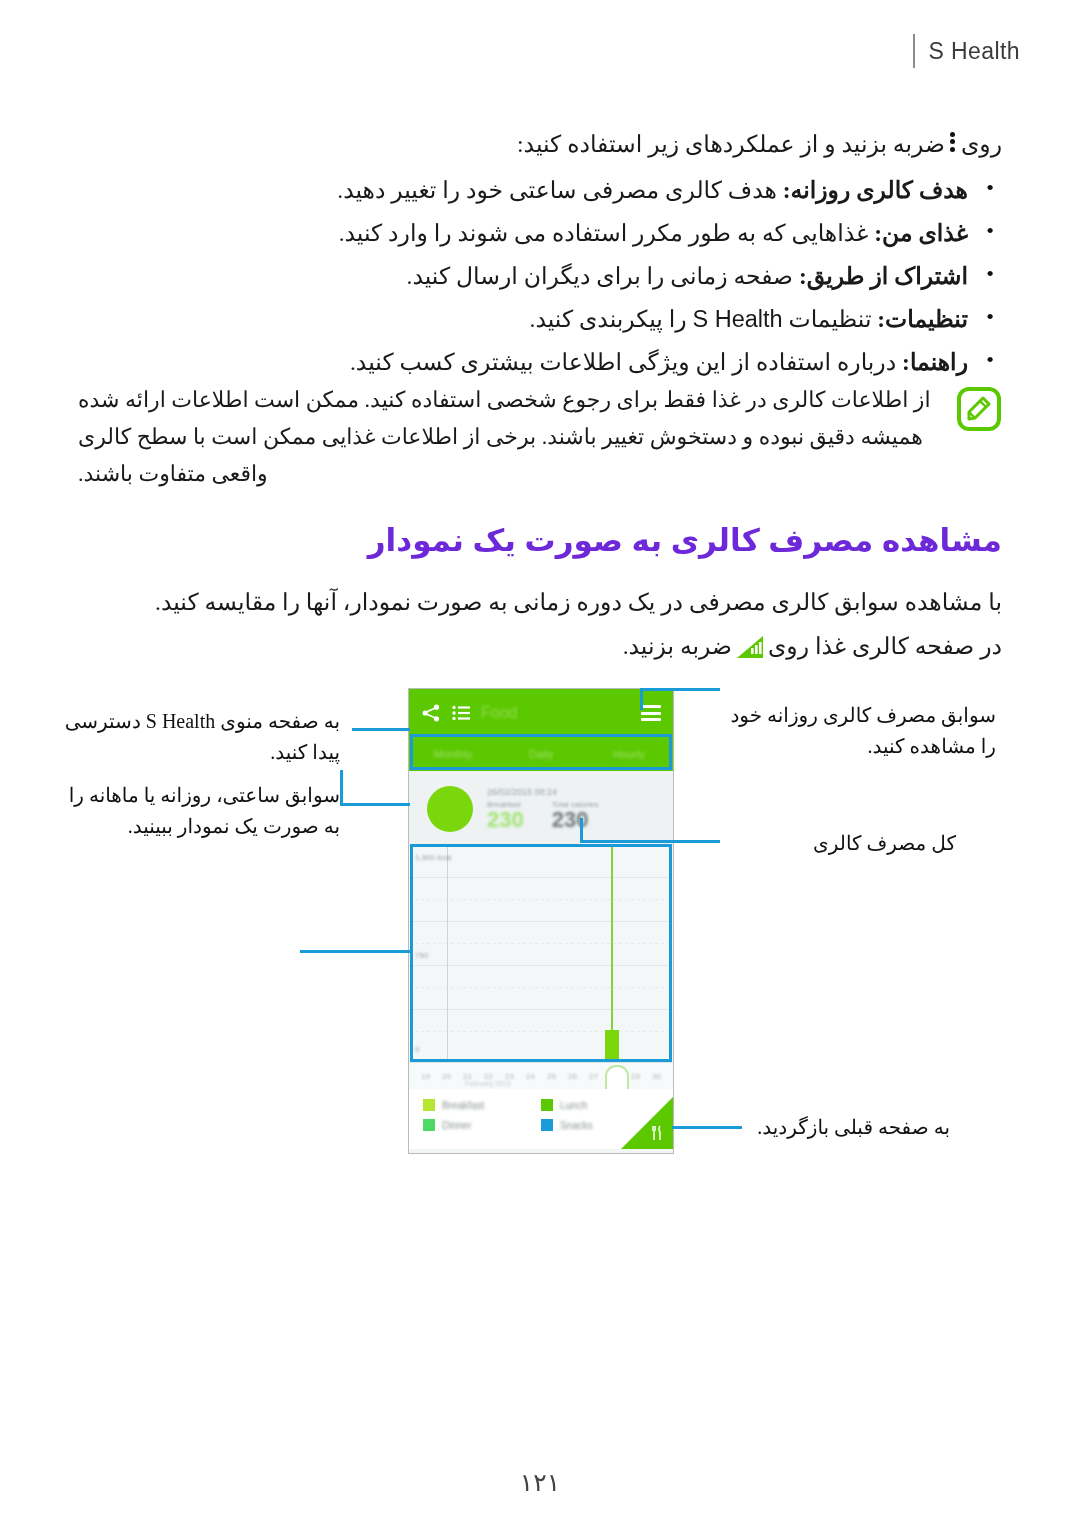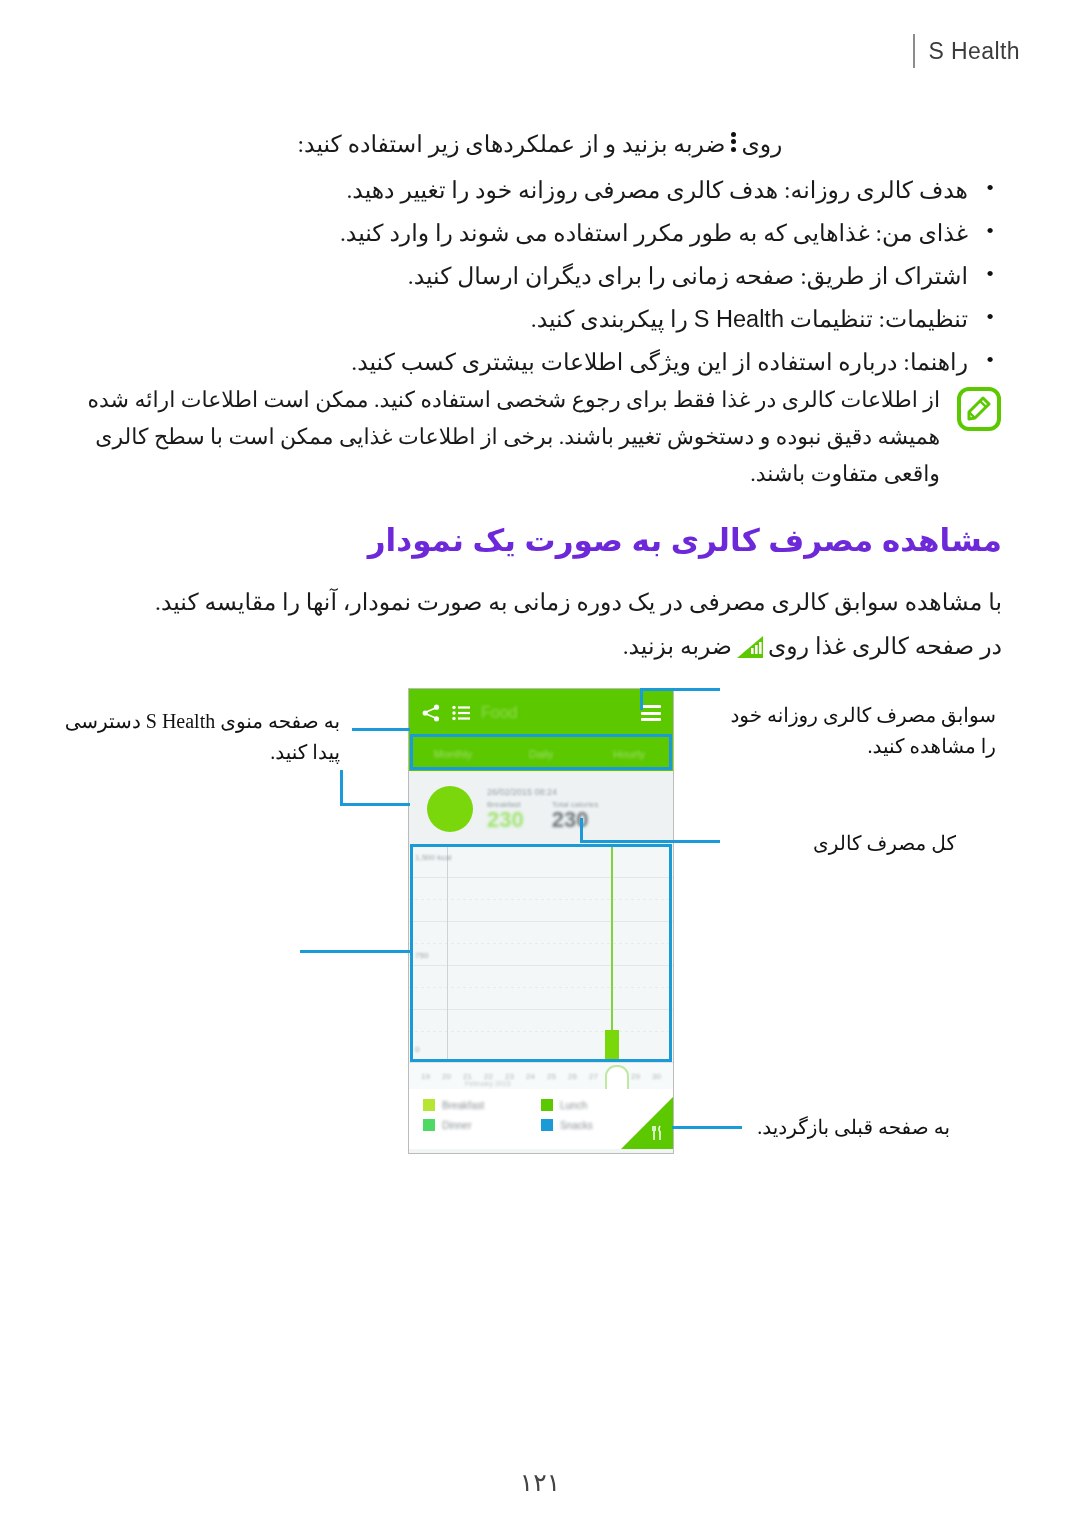--- a/index.html
+++ b/index.html
@@ -45,21 +45,21 @@
     position: absolute;
     top: 124px;
     right: 78px;
     left: 78px;
     text-align: right;
   }
   .para-intro {
     font-size: 23.5px;
     line-height: 1.72;
     margin: 0 0 6px 0;
-    text-align: center;
+    text-align: right;
   }
   .kebab-glyph {
     display: inline-block;
     width: 10px;
     vertical-align: -2px;
     line-height: 0;
     margin: 0 3px;
   }
   .kebab-glyph i {
     display: block;
@@ -84,21 +84,21 @@
     text-align: right;
   }
   ul.bullets li::before {
     content: "•";
     position: absolute;
     right: -26px;
     top: -1px;
     font-size: 22px;
     color: #111;
   }
-  .bold { font-weight: normal; margin-top: 28px; }
+  .bold { font-weight: bold; margin-top: 28px; }
   .ltr { direction: ltr; unicode-bidi: embed; font-family: "Liberation Sans","DejaVu Sans",sans-serif; }
 
   
   .note-box {
     position: absolute;
     top: 382px;
     right: 78px;
     left: 78px;
     display: flex;
     flex-direction: row;
@@ -108,21 +108,21 @@
   .note-icon {
     flex: 0 0 auto;
     width: 46px;
     height: 46px;
     margin-top: 4px;
   }
   .note-text {
     flex: 1 1 auto;
     font-size: 22px;
     line-height: 1.68;
-    text-align: right;
+    text-align: left;
     margin: 0;
   }
 
   
   .section-heading {
     position: absolute;
     top: 522px;
     right: 78px;
     left: 78px;
     text-align: right;
@@ -372,21 +372,21 @@
 
 <div class="body-block">
 
   <p class="para-intro">
     <span>روی</span><span class="kebab-glyph"><i></i><i></i><i></i></span><span>ضربه بزنید و از عملکردهای زیر استفاده کنید:</span>
   </p>
 
   <ul class="bullets">
     <li>
       <span class="bold">هدف کالری روزانه:</span>
-      <span>هدف کالری مصرفی روزانه خود را تغییر دهید.</span>
+      <span>هدف کالری مصرفی ساعتی خود را تغییر دهید.</span>
     </li>
     <li>
       <span class="bold">غذای من:</span>
       <span>غذاهایی که به طور مکرر استفاده می شوند را وارد کنید.</span>
     </li>
     <li>
       <span class="bold">اشتراک از طریق:</span>
       <span>صفحه زمانی را برای دیگران ارسال کنید.</span>
     </li>
     <li>
@@ -561,20 +561,21 @@
   <div class="leader-v" style="left:640px; top:0px;   height:22px;"></div>
   <div class="leader" style="left:640px; top:0px;   width:80px;"></div>
 
   <div class="leader" style="left:580px; top:152px; width:140px;"></div>
   <div class="leader-v" style="left:580px; top:130px; height:24px;"></div>
 
   <div class="leader" style="left:672px; top:438px; width:70px;"></div>
 
   <div class="callout left-side" style="left:60px; top:18px; width:280px;">به صفحه منوی S Health دسترسی پیدا کنید.</div>
 
+  <div class="callout left-side" style="left:60px; top:92px; width:280px;">سوابق ساعتی، روزانه یا ماهانه را به صورت یک نمودار ببینید.</div>
 
 
   <div class="callout right-side" style="left:726px; top:12px; width:270px;">سوابق مصرف کالری روزانه خود را مشاهده کنید.</div>
 
   <div class="callout right-side" style="left:726px; top:140px; width:230px;">کل مصرف کالری</div>
 
   <div class="callout right-side" style="left:700px; top:424px; width:250px;">به صفحه قبلی بازگردید.</div>
 </div>
 
 <div class="page-number">۱۲۱</div>

